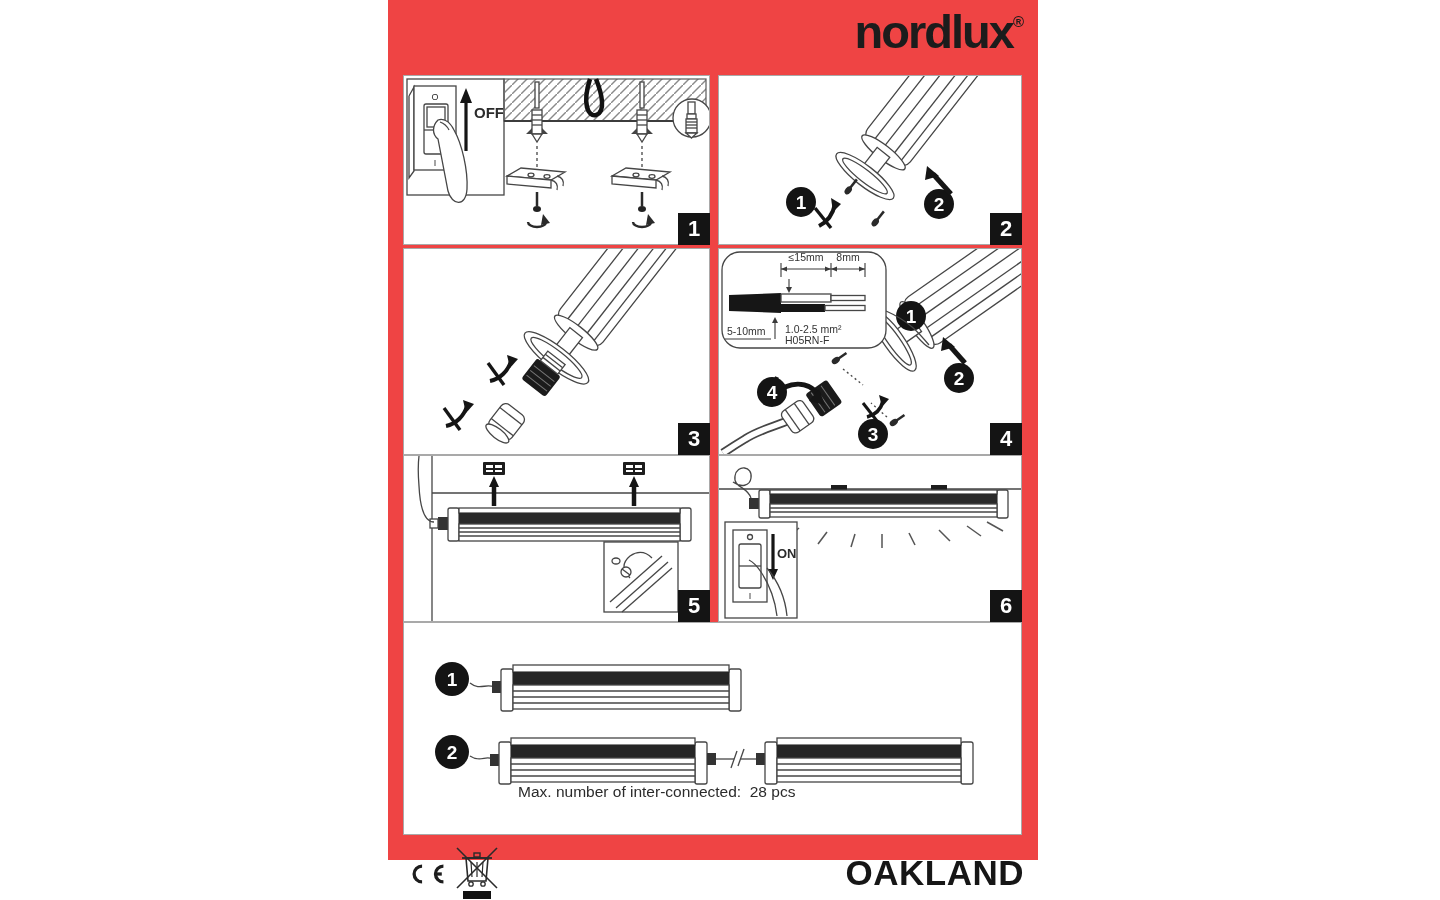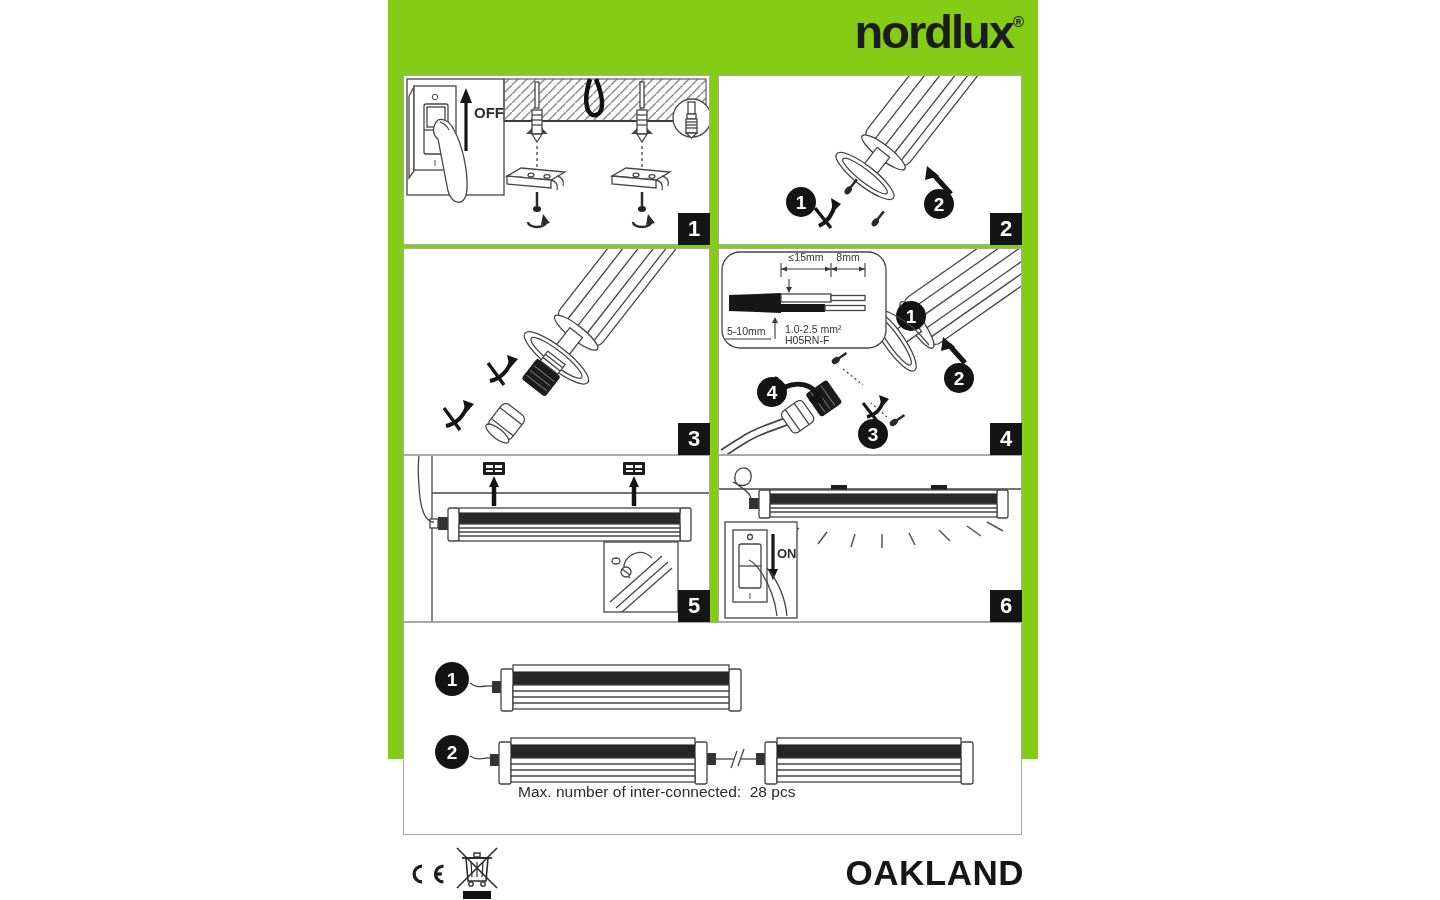--- a/index.html
+++ b/index.html
@@ -1,17 +1,17 @@
 <!DOCTYPE html>
 <html><head>
 <meta charset="utf-8">
 <style>
   html,body{margin:0;padding:0;background:#ffffff;}
   body{width:1440px;height:900px;position:relative;font-family:"Liberation Sans",sans-serif;overflow:hidden;}
-  .page{position:absolute;left:388px;top:0;width:650px;height:759px;background:#84cc16;}
+  .page{position:absolute;left:388px;top:0;width:650px;height:860px;background:#ef4444;}
   .brand{position:absolute;top:4px;right:14px;font-size:47px;font-weight:bold;letter-spacing:-2px;color:#1c1c1c;white-space:nowrap;}
   .brand sup{font-size:15px;letter-spacing:0;position:relative;top:-4px;}
   .panel{position:absolute;background:#fff;border:1px solid #a9a9a9;box-sizing:border-box;}
   .panel svg{display:block;width:100%;height:100%;}
   .tag{position:absolute;right:-1px;bottom:-1px;width:32px;height:32px;background:#141414;color:#fff;
        display:flex;align-items:center;justify-content:center;font-size:22px;font-weight:bold;z-index:5;}
   svg text{font-family:"Liberation Sans",sans-serif;fill:#2b2b2b;}
   .ln{stroke:#464646;stroke-width:1.3;fill:none;}
   .fw{fill:#ffffff;stroke:#464646;stroke-width:1.3;}
   .blk{fill:#161616;stroke:none;}

